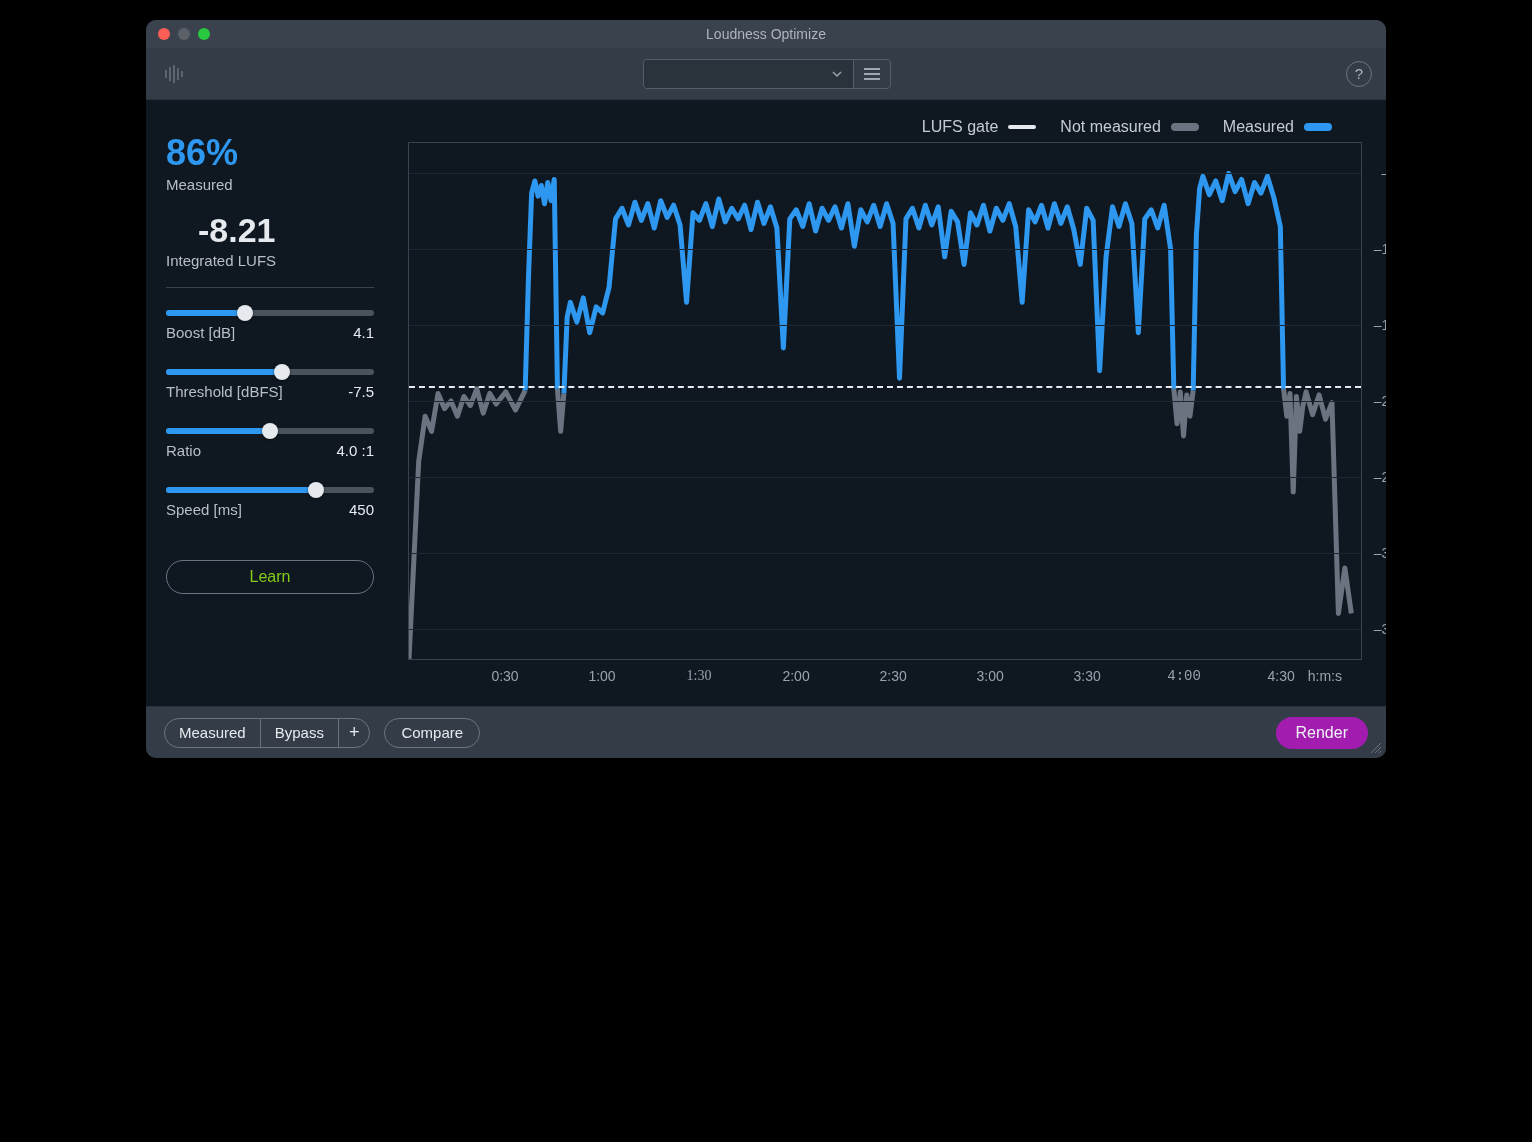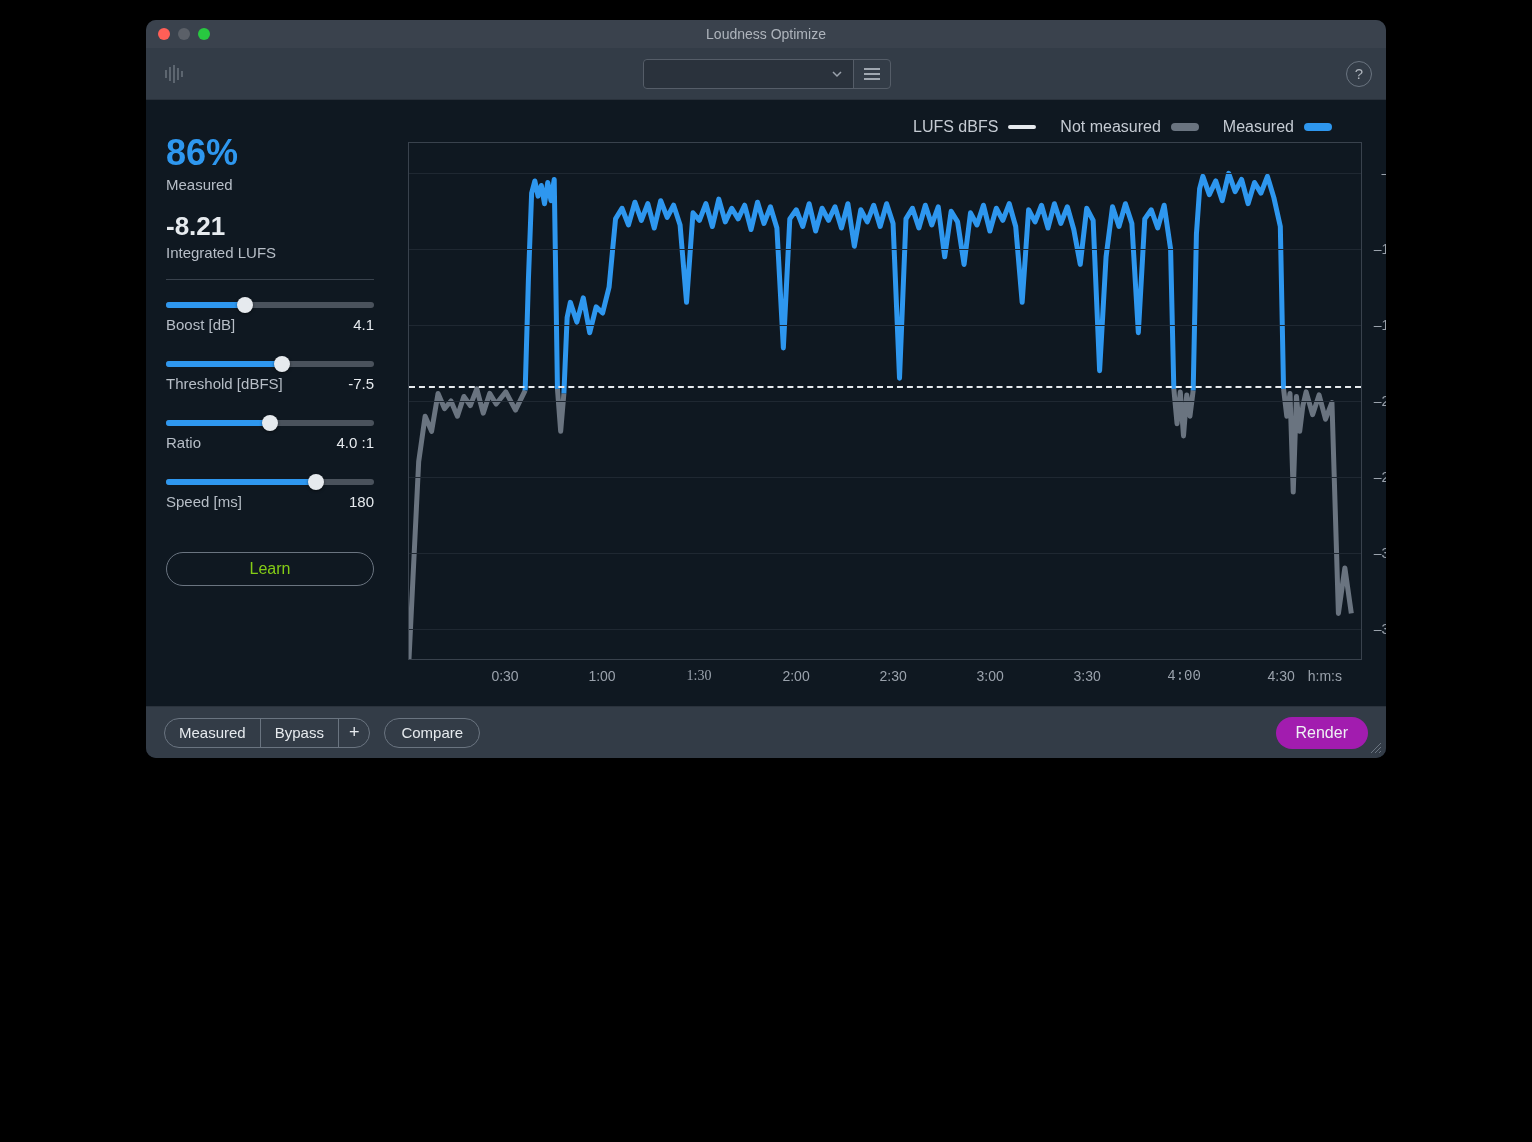--- a/index.html
+++ b/index.html
@@ -16,21 +16,21 @@
   .logo { width: 28px; height: 28px; display: flex; align-items: center; justify-content: center; color: #6a7480; }
   .spacerflex { flex: 1; }
   .preset-combo { display: flex; border: 1px solid #555d68; border-radius: 4px; height: 30px; }
   .preset-select { width: 210px; background: #2a323c; border: none; border-right: 1px solid #555d68; border-radius: 4px 0 0 4px; display: flex; align-items: center; justify-content: flex-end; padding-right: 10px; color: #9aa2ac; cursor: pointer; }
   .preset-menu { width: 36px; display: flex; align-items: center; justify-content: center; color: #c5cbd3; cursor: pointer; }
   .help { width: 26px; height: 26px; border: 1.5px solid #6a7480; border-radius: 50%; display: flex; align-items: center; justify-content: center; color: #aeb4bc; font-size: 15px; cursor: pointer; }
   .body { flex: 1; background: #0f1821; display: flex; }
   .sidebar { width: 248px; padding: 32px 20px 22px 20px; color: #c5cbd3; display: flex; flex-direction: column; }
   .percent { color: #2e97ef; font-size: 36px; font-weight: 700; }
   .sidetxt { color: #b7bec7; font-size: 15px; margin-top: 2px; }
-  .lufsval { color: #e6eaee; font-size: 26px; font-weight: 700; margin-top: 18px; }
+  .lufsval { color: #e6eaee; font-size: 34px; font-weight: 700; margin-top: 18px; margin-left: 32px; }
   .divider { height: 1px; background: #39424d; margin: 18px 0 22px; }
   .slider { margin-bottom: 28px; }
   .track { height: 6px; background: #4a525c; border-radius: 3px; position: relative; cursor: pointer; }
   .fill { height: 6px; background: #2e97ef; border-radius: 3px; position: absolute; left: 0; top: 0; }
   .thumb { width: 16px; height: 16px; background: #e6eaee; border-radius: 50%; position: absolute; top: -5px; transform: translateX(-50%); box-shadow: 0 1px 3px rgba(0,0,0,0.5); cursor: grab; }
   .srow { display: flex; justify-content: space-between; margin-top: 8px; font-size: 15px; }
   .slabel { color: #b7bec7; }
   .sval { color: #e6eaee; }
   .learn { margin-top: 14px; height: 34px; border: 1px solid #6a7480; background: transparent; border-radius: 17px; color: #84cc16; font-size: 16px; cursor: pointer; }
   .chartarea { flex: 1; padding: 18px 24px 12px 14px; display: flex; flex-direction: column; }
@@ -145,31 +145,31 @@
             <span class="sval">4.0 :1</span>
           </div>
       </div>
       <div class="slider">
         <div class="track">
             <div class="fill" id="f-speed" style="width: 72%;"></div>
             <div class="thumb" id="t-speed" style="left: 72%;"></div>
           </div>
         <div class="srow">
             <span class="slabel">Speed [ms]</span>
-            <span class="sval">180</span>
+            <span class="sval">450</span>
           </div>
       </div>
 
       <button class="learn">Learn</button>
     </div>
 
     <div class="chartarea">
       <div class="legend">
         <div class="legenditem">
-            <span>LUFS dBFS</span>
+            <span>LUFS gate</span>
             <div class="sw gate"></div>
           </div>
         <div class="legenditem">
             <span>Not measured</span>
             <div class="sw notm"></div>
           </div>
         <div class="legenditem">
             <span>Measured</span>
             <div class="sw meas"></div>
           </div>

